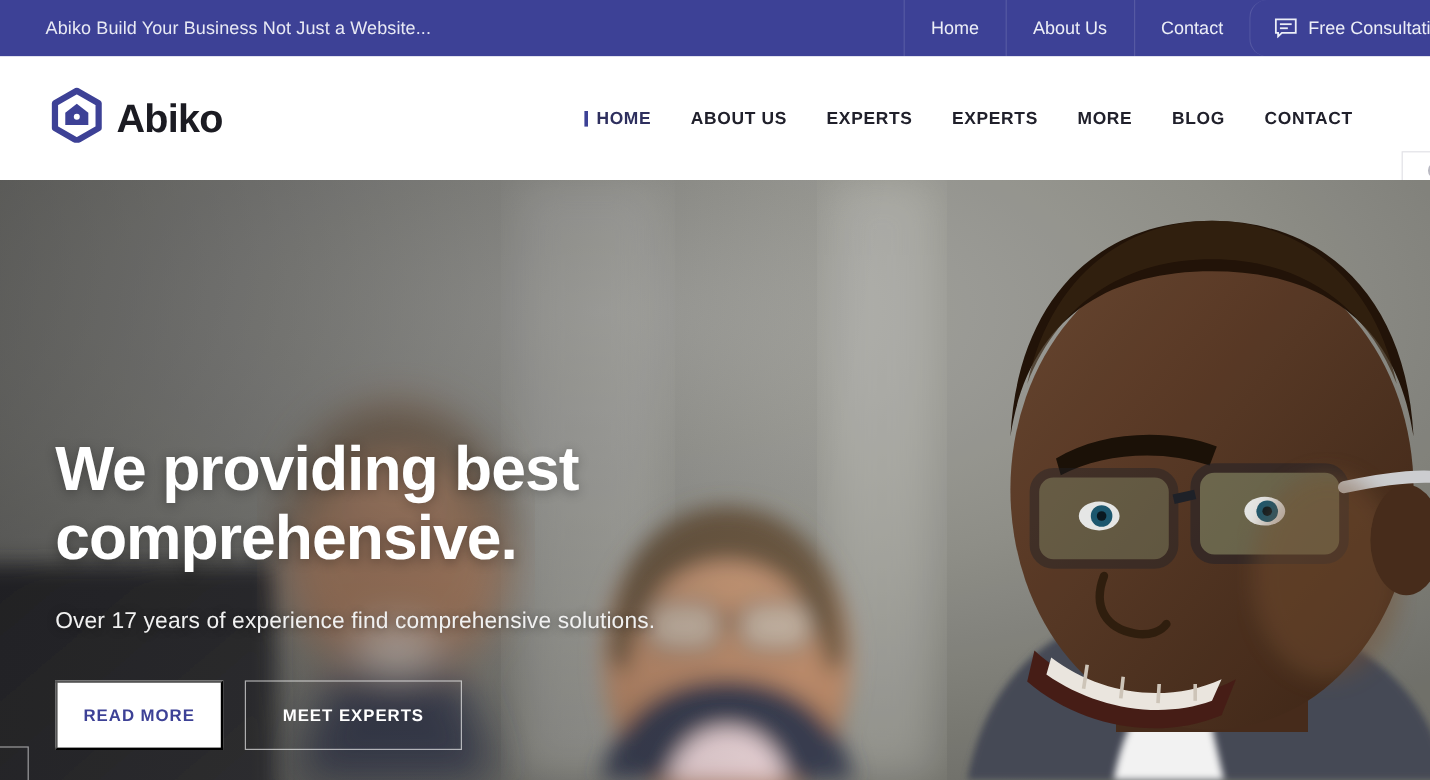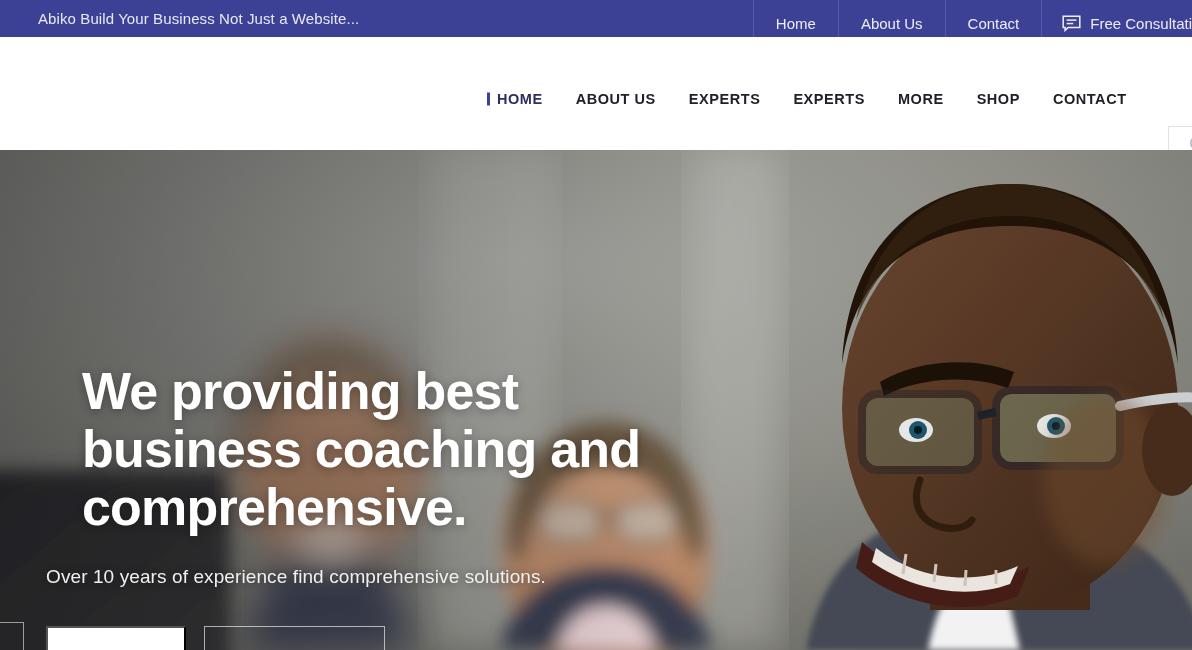--- a/index.html
+++ b/index.html
@@ -6,39 +6,39 @@
   * { margin:0; padding:0; box-sizing:border-box; }
   html,body { width:1192px; height:650px; overflow:hidden; }
   body {
     font-family:"Liberation Sans", sans-serif;
     background:#ffffff;
     -webkit-font-smoothing:antialiased;
   }
 
   
   .topbar {
-    position:absolute; top:0; left:0; width:1192px; height:37px;
+    position:absolute; top:0; left:0; width:1192px; height:47px;
     background:#3d4196;
     display:flex; align-items:center;
   }
   .topbar-tagline {
     color:#e8e9f4; font-size:15px; letter-spacing:.1px;
     margin-left:38px; white-space:nowrap;
   }
   .topbar-right {
     position:absolute; right:0; top:0; height:47px;
     display:flex; align-items:stretch;
   }
   .topbar-link {
     display:flex; align-items:center; padding:0 22px;
     color:#eceef7; font-size:15px; white-space:nowrap;
     border-left:1px solid rgba(255,255,255,.13);
     text-decoration:none; cursor:pointer;
   }
-  .topbar-link.consult { padding-right:0; padding-left:20px; gap:9px; }
+  .topbar-link.consult { padding-right:0; padding-left:20px; gap:9px;border-radius:15px; }
   .chat-icon { display:flex; align-items:center; }
 
   
   .header {
     position:absolute; top:47px; left:0; width:1192px; height:103px;
     background:#ffffff; display:flex; align-items:center;
   }
   .brand { display:flex; align-items:center; gap:11px; margin-left:42px; cursor:pointer; }
   .brand-name {
     font-size:33px; font-weight:bold; color:#1b1b22; letter-spacing:-.6px;
@@ -80,21 +80,20 @@
     background:linear-gradient(100deg, rgba(20,20,24,.42) 0%, rgba(20,20,24,.22) 34%, rgba(20,20,24,0) 58%);
   }
 
   .hero-content {
     position:absolute; left:46px; top:212px; width:680px; z-index:6;
   }
   .hero-title {
     color:#ffffff; font-size:52px; font-weight:bold; line-height:1.12;
     letter-spacing:-.8px;
     text-shadow:0 2px 10px rgba(0,0,0,.3);
-    margin-left:36px;
   }
   .hero-sub {
     color:#f0f0f0; font-size:19px; margin-top:29px; letter-spacing:.1px;
     text-shadow:0 1px 8px rgba(0,0,0,.42);
   }
   .hero-buttons { display:flex; gap:18px; margin-top:38px; }
   .btn {
     height:58px; display:flex; align-items:center; justify-content:center;
     font-size:14px; font-weight:bold; letter-spacing:.8px; cursor:pointer;
   }
@@ -128,31 +127,41 @@
           <rect x="4.6" y="7.8" width="6.6" height="1.5" fill="#eceef7"></rect>
         </svg>
       </span>
       <span>Free Consultati</span>
     </a>
   </div>
 </div>
 
 <div class="header">
 
+  <div class="brand">
+    <span>
+      <svg width="44" height="46" viewBox="0 0 44 46">
+        <path d="M22 2.6 40.2 13v20.8L22 44.2 3.8 33.8V13z" fill="none" stroke="#3d4196" stroke-width="5.2" stroke-linejoin="round"></path>
+        <path d="M22 13.4 31.6 21v10.1H12.4V21z" fill="#3d4196"></path>
+        <circle cx="22" cy="24.2" r="2.5" fill="#ffffff"></circle>
+      </svg>
+    </span>
+    <span class="brand-name">Abiko</span>
+  </div>
 
   <nav class="mainnav">
     <a class="nav-item active">
       <span class="nav-active-bar"></span>
       <span>HOME</span>
     </a>
     <a class="nav-item">ABOUT US</a>
     <a class="nav-item">EXPERTS</a>
     <a class="nav-item">EXPERTS</a>
     <a class="nav-item">MORE</a>
-    <a class="nav-item">SHOP</a>
+    <a class="nav-item">BLOG</a>
     <a class="nav-item">CONTACT</a>
   </nav>
 
   <div class="searchbox" title="Search">
     <span>
       <svg width="19" height="19" viewBox="0 0 19 19">
         <circle cx="8" cy="8" r="6.2" fill="none" stroke="#b9b9c2" stroke-width="1.7"></circle>
         <line x1="12.6" y1="12.6" x2="17.4" y2="17.4" stroke="#b9b9c2" stroke-width="1.7"></line>
       </svg>
     </span>
@@ -267,22 +276,21 @@
     <rect width="1192" height="500" fill="#000" opacity=".05"></rect>
   </svg>
 
   <div class="hero-overlay"></div>
 
   <div class="carousel-arrow"></div>
 
   <div class="hero-content">
     <h1 class="hero-title">
       <div>We providing best</div>
-      <div>business coaching and</div>
       <div>comprehensive.</div>
     </h1>
-    <p class="hero-sub">Over 10 years of experience find comprehensive solutions.</p>
+    <p class="hero-sub">Over 17 years of experience find comprehensive solutions.</p>
     <div class="hero-buttons">
       <button class="btn btn-primary">READ MORE</button>
       <button class="btn btn-ghost">MEET EXPERTS</button>
     </div>
   </div>
 </div>
 
 </body></html>

